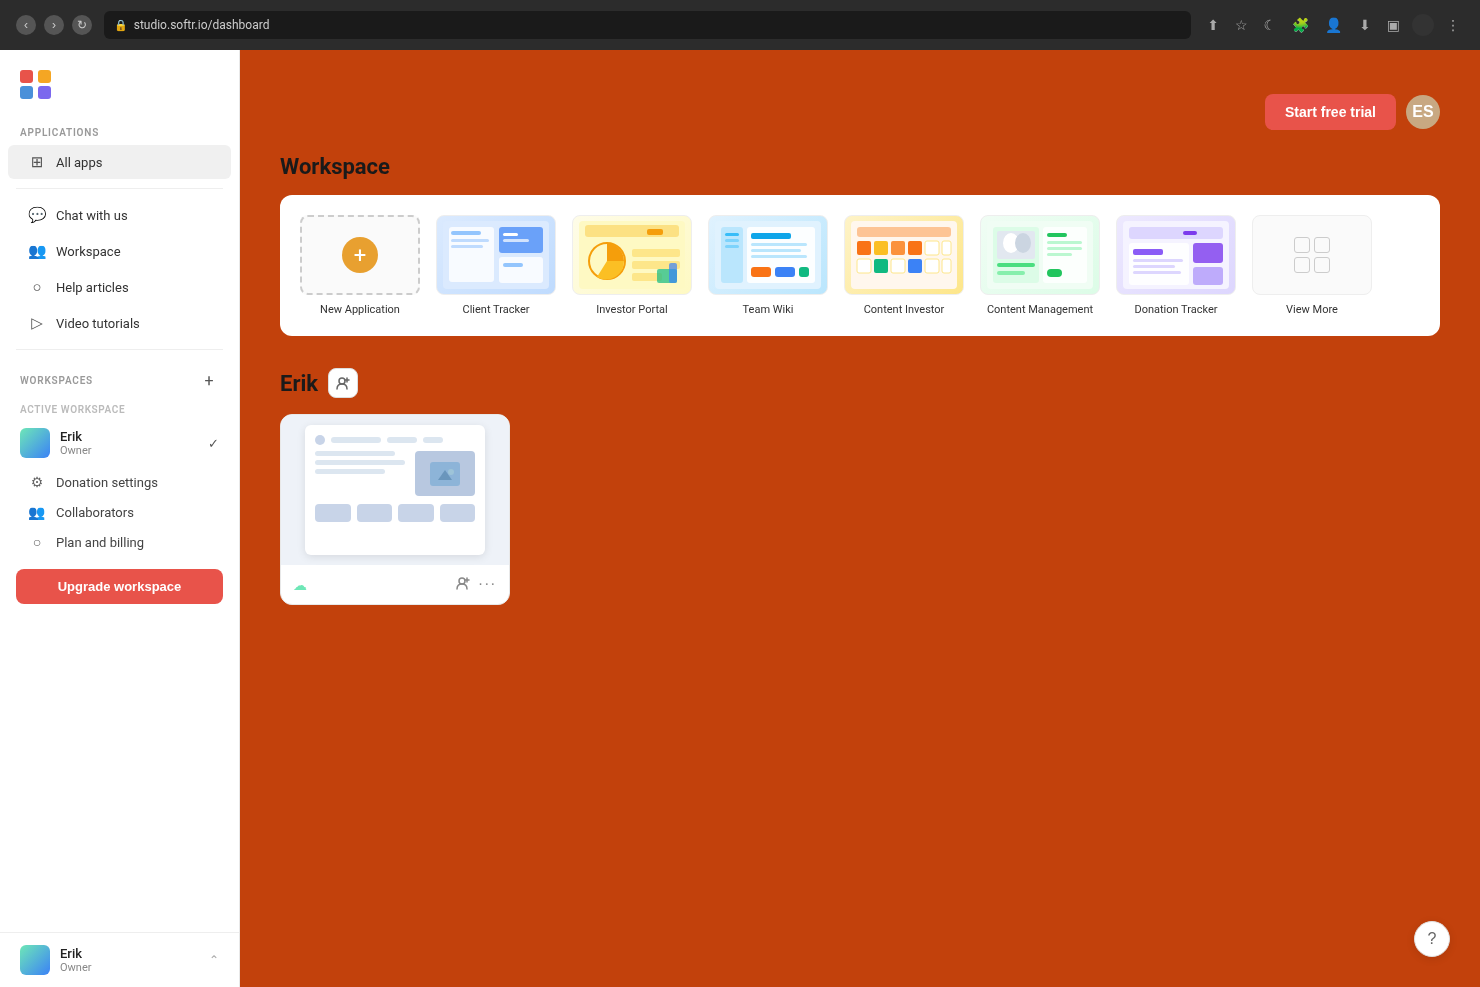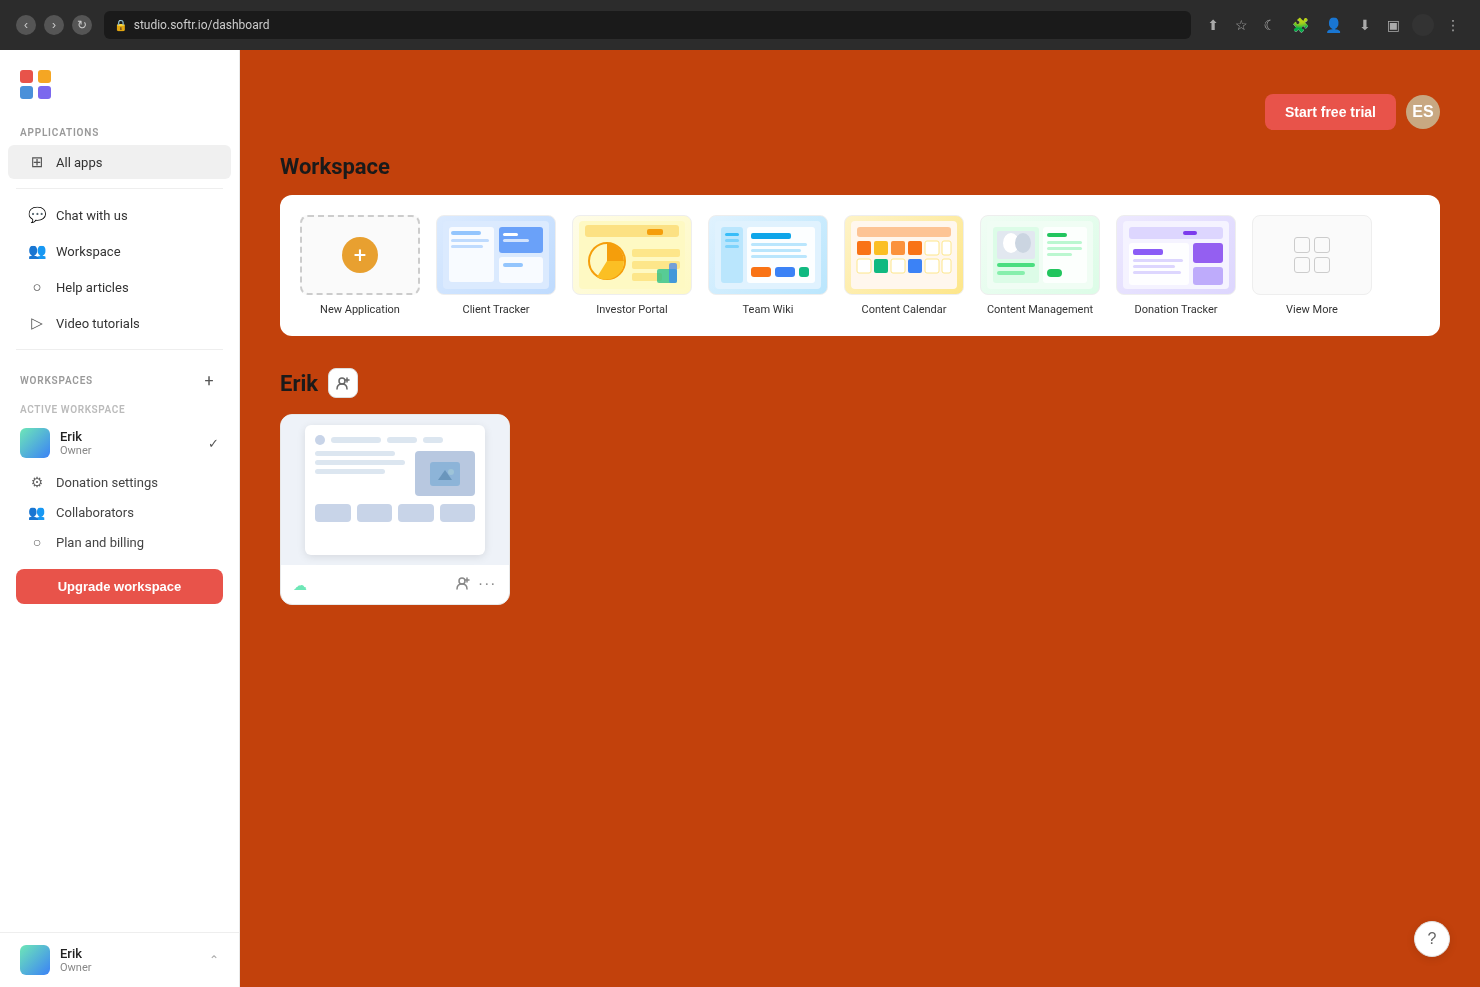--- a/index.html
+++ b/index.html
@@ -503,21 +503,21 @@
               <g>
                 <rect x="8" y="40" width="14" height="14" rx="2" fill="white" stroke="#fde68a" stroke-width="1"></rect>
                 <rect x="25" y="40" width="14" height="14" rx="2" fill="#10b981"></rect>
                 <rect x="42" y="40" width="14" height="14" rx="2" fill="white" stroke="#fde68a" stroke-width="1"></rect>
                 <rect x="59" y="40" width="14" height="14" rx="2" fill="#3b82f6"></rect>
                 <rect x="76" y="40" width="14" height="14" rx="2" fill="white" stroke="#fde68a" stroke-width="1"></rect>
                 <rect x="93" y="40" width="9" height="14" rx="2" fill="white" stroke="#fde68a" stroke-width="1"></rect>
               </g>
             </svg>
           </div>
-          <span class="template-label">Content Calendar</span>
+          <span class="template-label">Content Investor</span>
         </div>
 
         <div class="template-item">
           <div class="template-thumb t-vendor">
             <svg width="110" height="72" viewBox="0 0 110 72">
               <rect x="2" y="2" width="106" height="68" rx="4" fill="#f0fdf4"></rect>
               <rect x="8" y="8" width="46" height="56" rx="3" fill="#dcfce7"></rect>
               <rect x="12" y="12" width="38" height="28" rx="2" fill="#e2e8f0"></rect>
               <ellipse cx="26" cy="24" rx="8" ry="10" fill="white"></ellipse>
               <ellipse cx="38" cy="24" rx="8" ry="10" fill="#cbd5e1"></ellipse>

